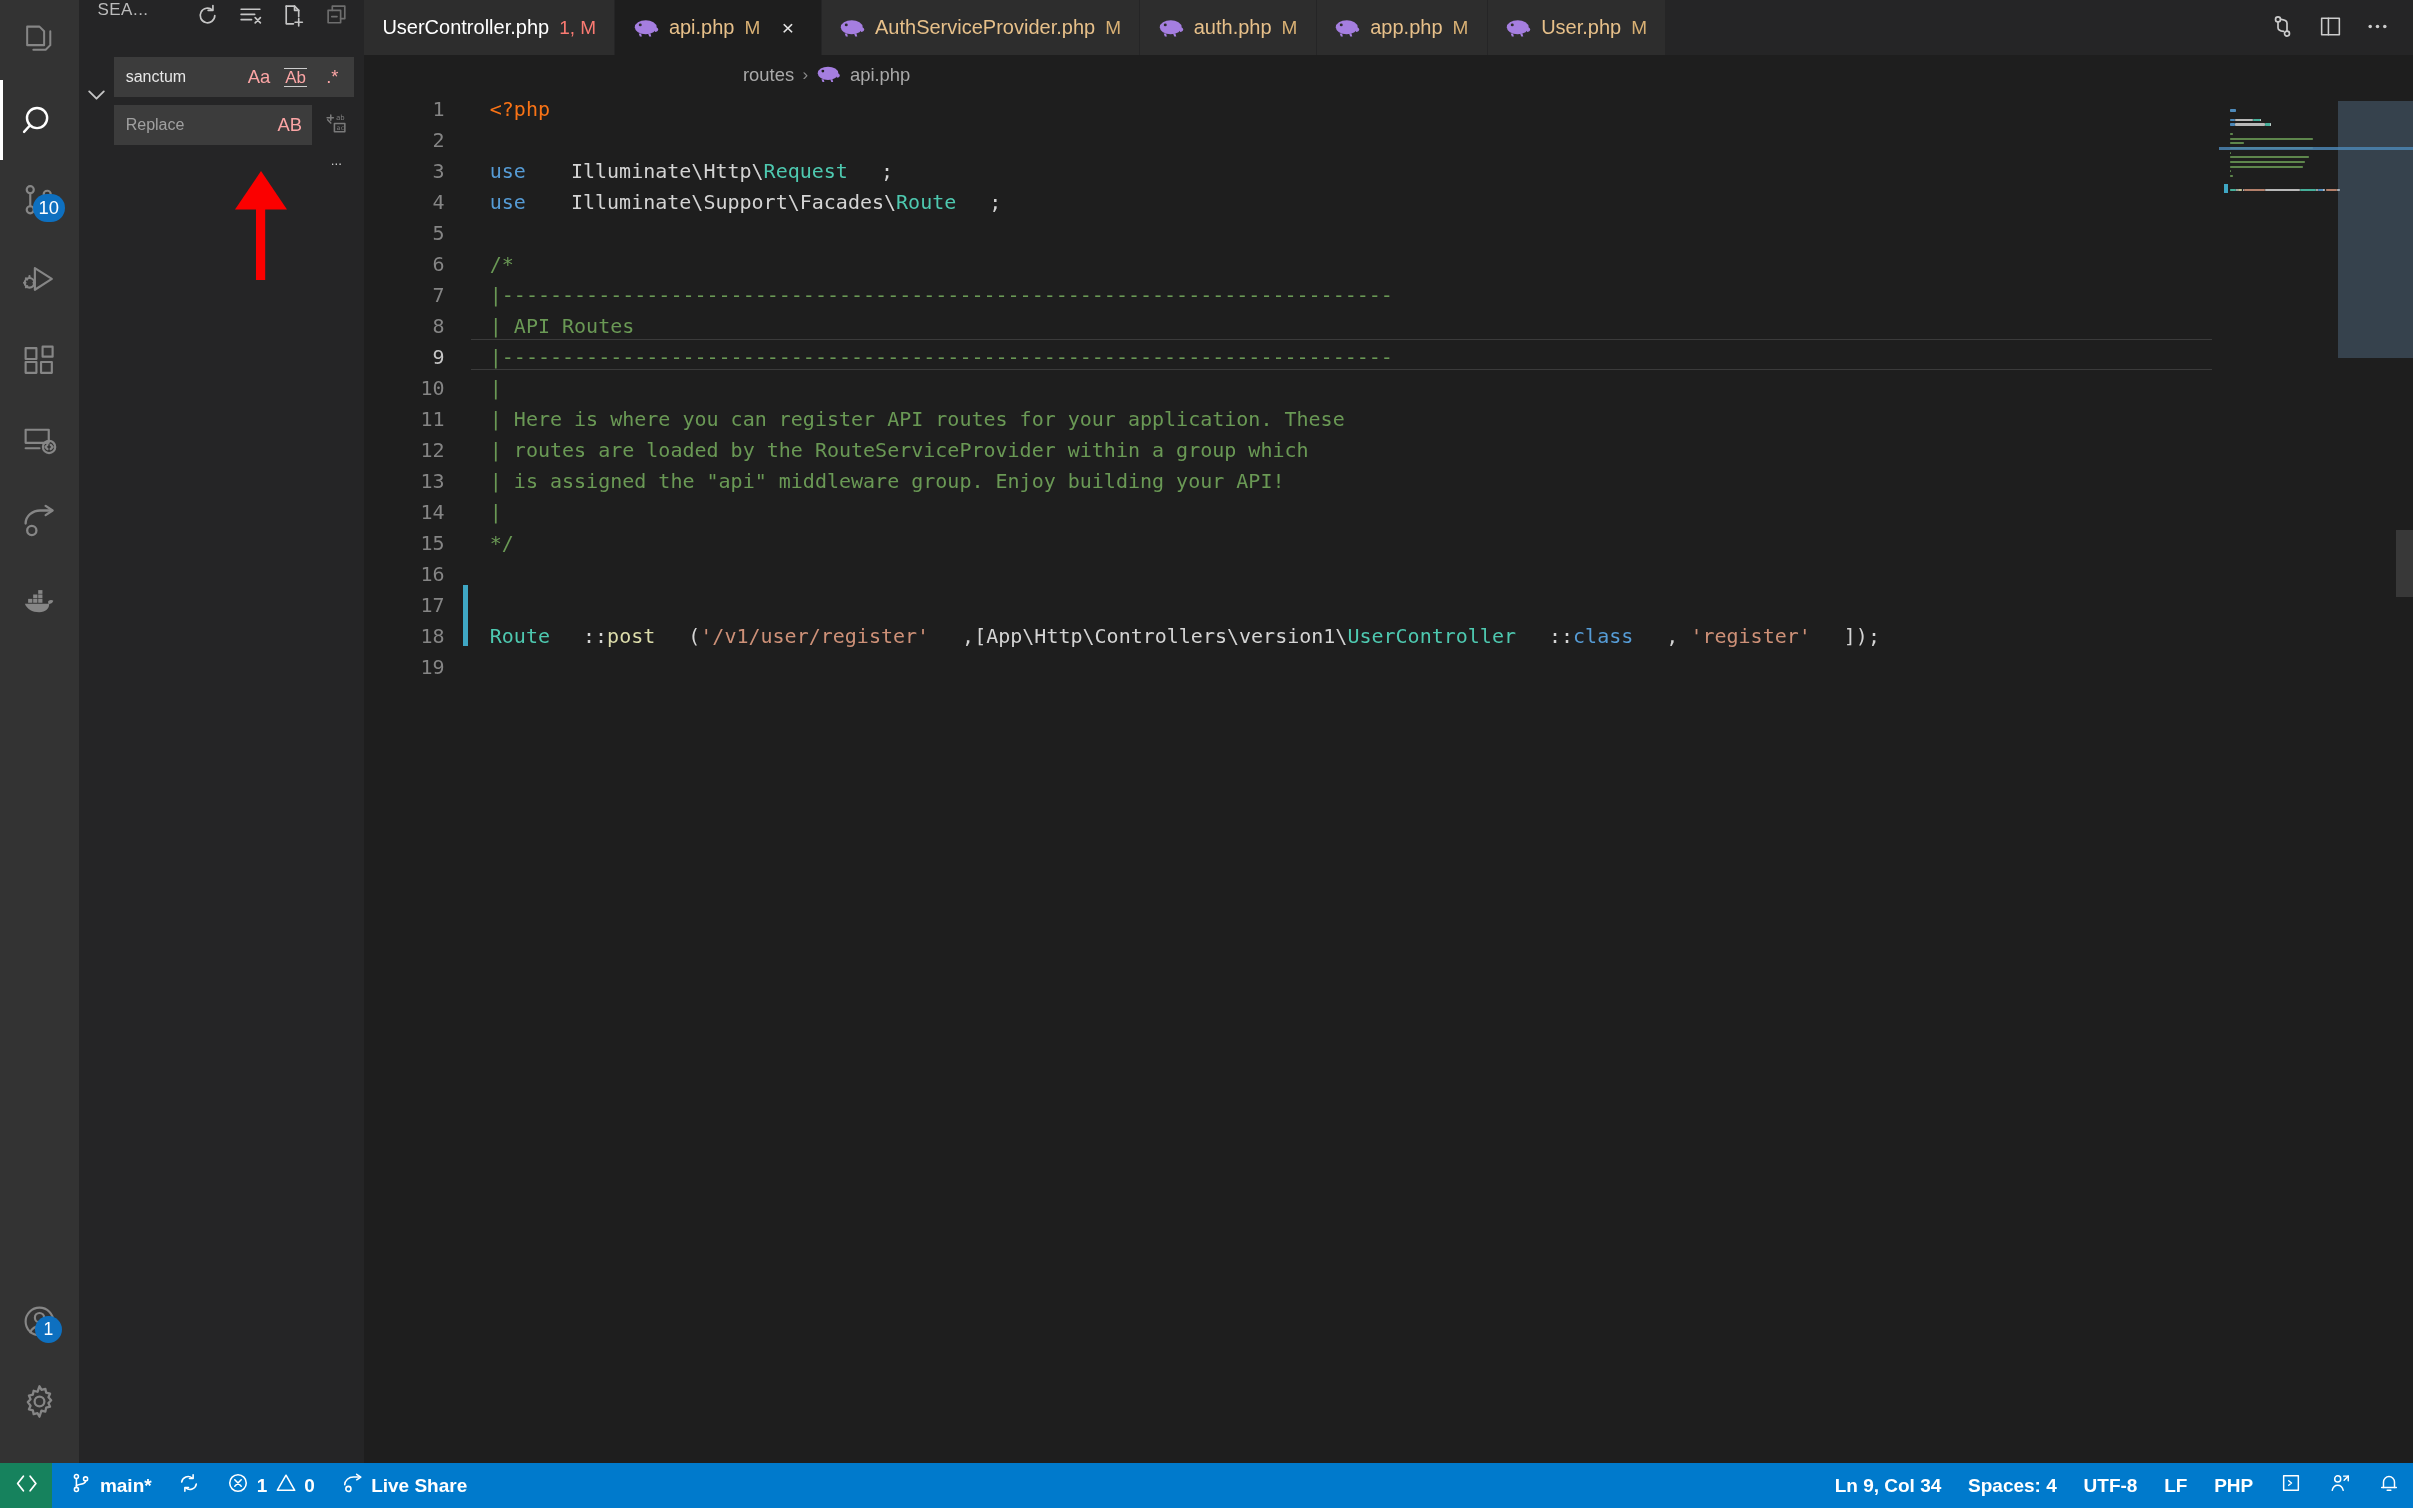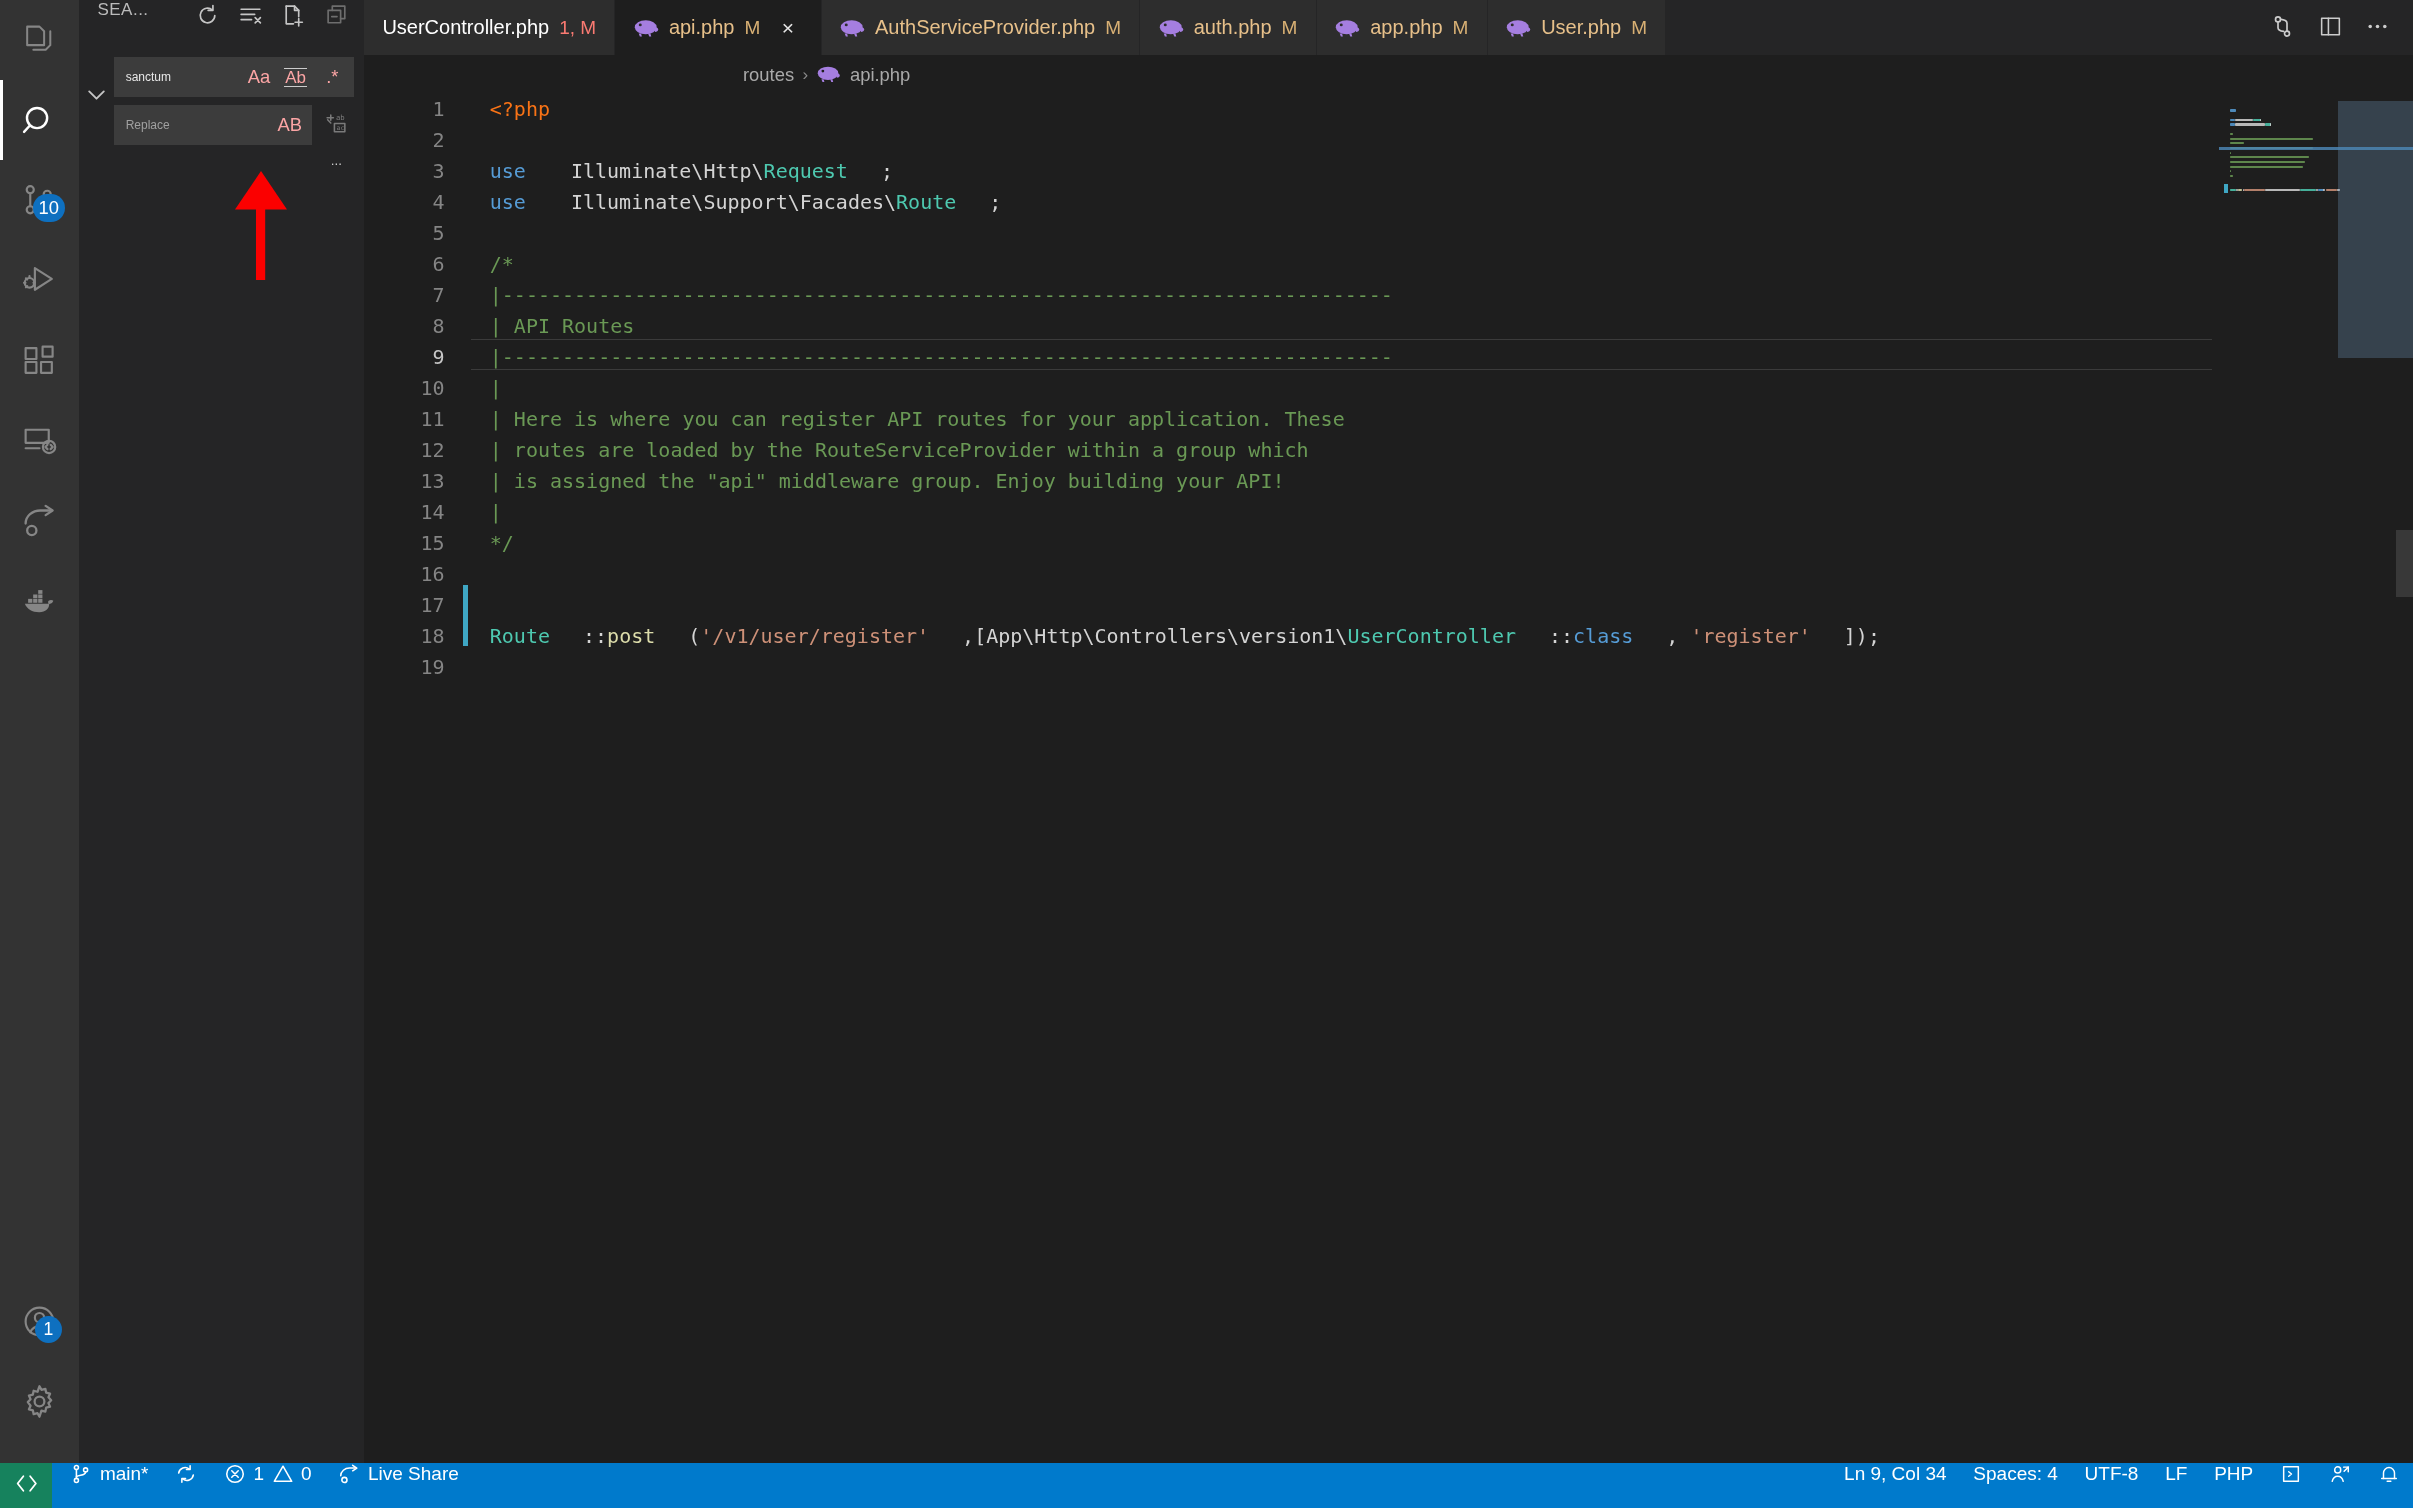--- a/index.html
+++ b/index.html
@@ -58,21 +58,21 @@
   .search-area { display:flex; padding:3.4px 0 0 0; }
   .toggle-col { width:35px; display:flex; justify-content:center; padding-top:25px; color:#c5c5c5; flex:0 0 35px; }
   .fields-col { flex:1; display:flex; flex-direction:column; gap:7.5px; padding-right:10px; }
 
   .field-row { display:flex; align-items:center; gap:7.5px; }
   .inputbox {
     flex:1; height:40px; background:#3c3c3c; display:flex; align-items:center;
     padding:0 6.7px 0 11.7px; position:relative;
   }
   .inputbox .val {
-    flex:1; font-size:12px; color:#e7e7e7; font-family:"Liberation Sans", sans-serif;
+    flex:1; font-size:16px; color:#e7e7e7; font-family:"Liberation Sans", sans-serif;
     white-space:nowrap; overflow:hidden;
   }
   .inputbox .val.placeholder { color:#a0a0a0; }
   .inbox-actions { display:flex; align-items:center; gap:6.7px; }
   .in-act {
     width:30px; height:30px; display:flex; align-items:center; justify-content:center;
     color:#fca5a5; font-size:18.4px; font-family:"Liberation Sans", sans-serif;
   }
   .in-act .ab-underline { border-bottom:1.7px solid #cccccc; border-top:1.7px solid #cccccc; padding:0 0.8px; line-height:1; font-size:17px;}
   .outer-act { width:35px; height:35px; display:flex; align-items:center; justify-content:center; color:#7a7a7a; flex:0 0 35px;}
@@ -160,21 +160,21 @@
   .statusbar {
     height:45px; flex:0 0 45px; background:#007acc; display:flex; align-items:center;
     color:#ffffff; font-size:19px; font-family:"Liberation Sans", sans-serif;
   }
   .remote {
     background:#16825d; height:100%; display:flex; align-items:center; justify-content:center;
     width:52px; color:#ffffff;
   }
   .sb-left { display:flex; align-items:center; }
   .sb-right { display:flex; align-items:center; margin-left:auto; }
-  .sb-cell { display:flex; align-items:flex-start; gap:7.5px; padding:0 13.4px; height:45px; white-space:nowrap; }
+  .sb-cell { display:flex; align-items:center; gap:7.5px; padding:0 13.4px; height:45px; white-space:nowrap;font-weight:bold; }
   .sb-cell.first { padding-left:18.4px; }
   svg { stroke-linecap:round; stroke-linejoin:round; }
 </style>
 </head>
 <body>
 
 <div class="app">
   <div class="body-row">
 
     <div class="activitybar">

